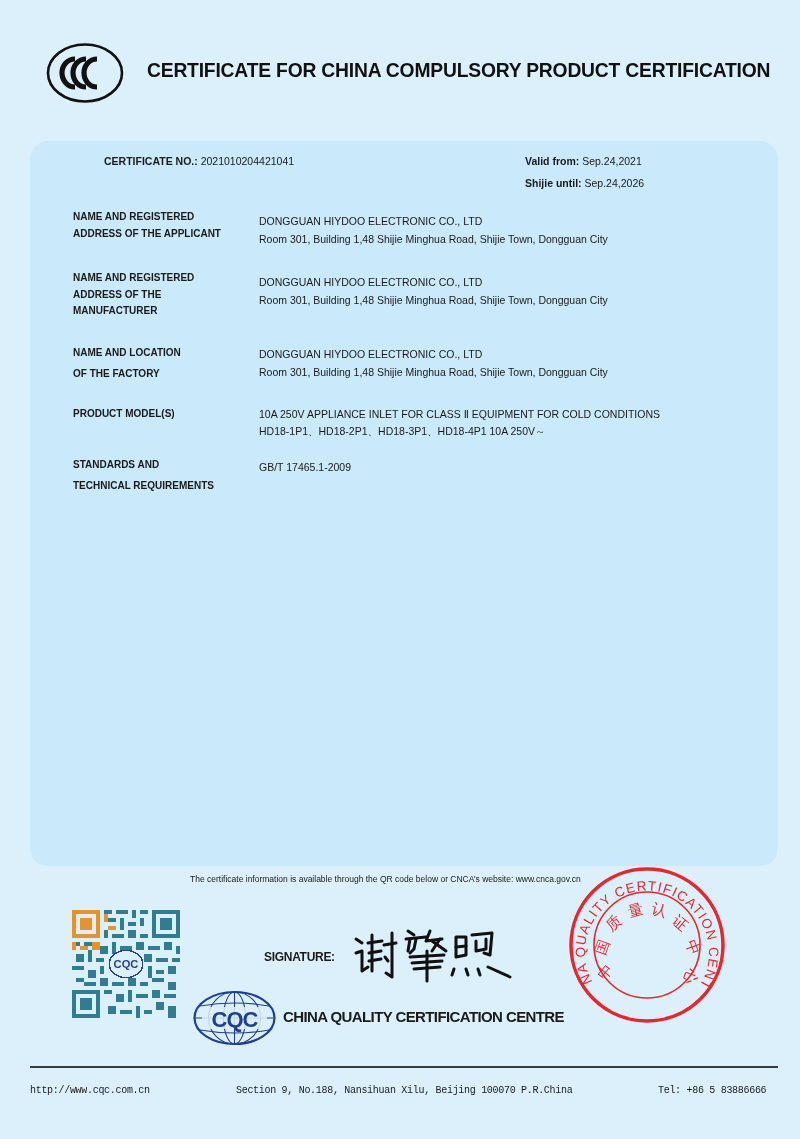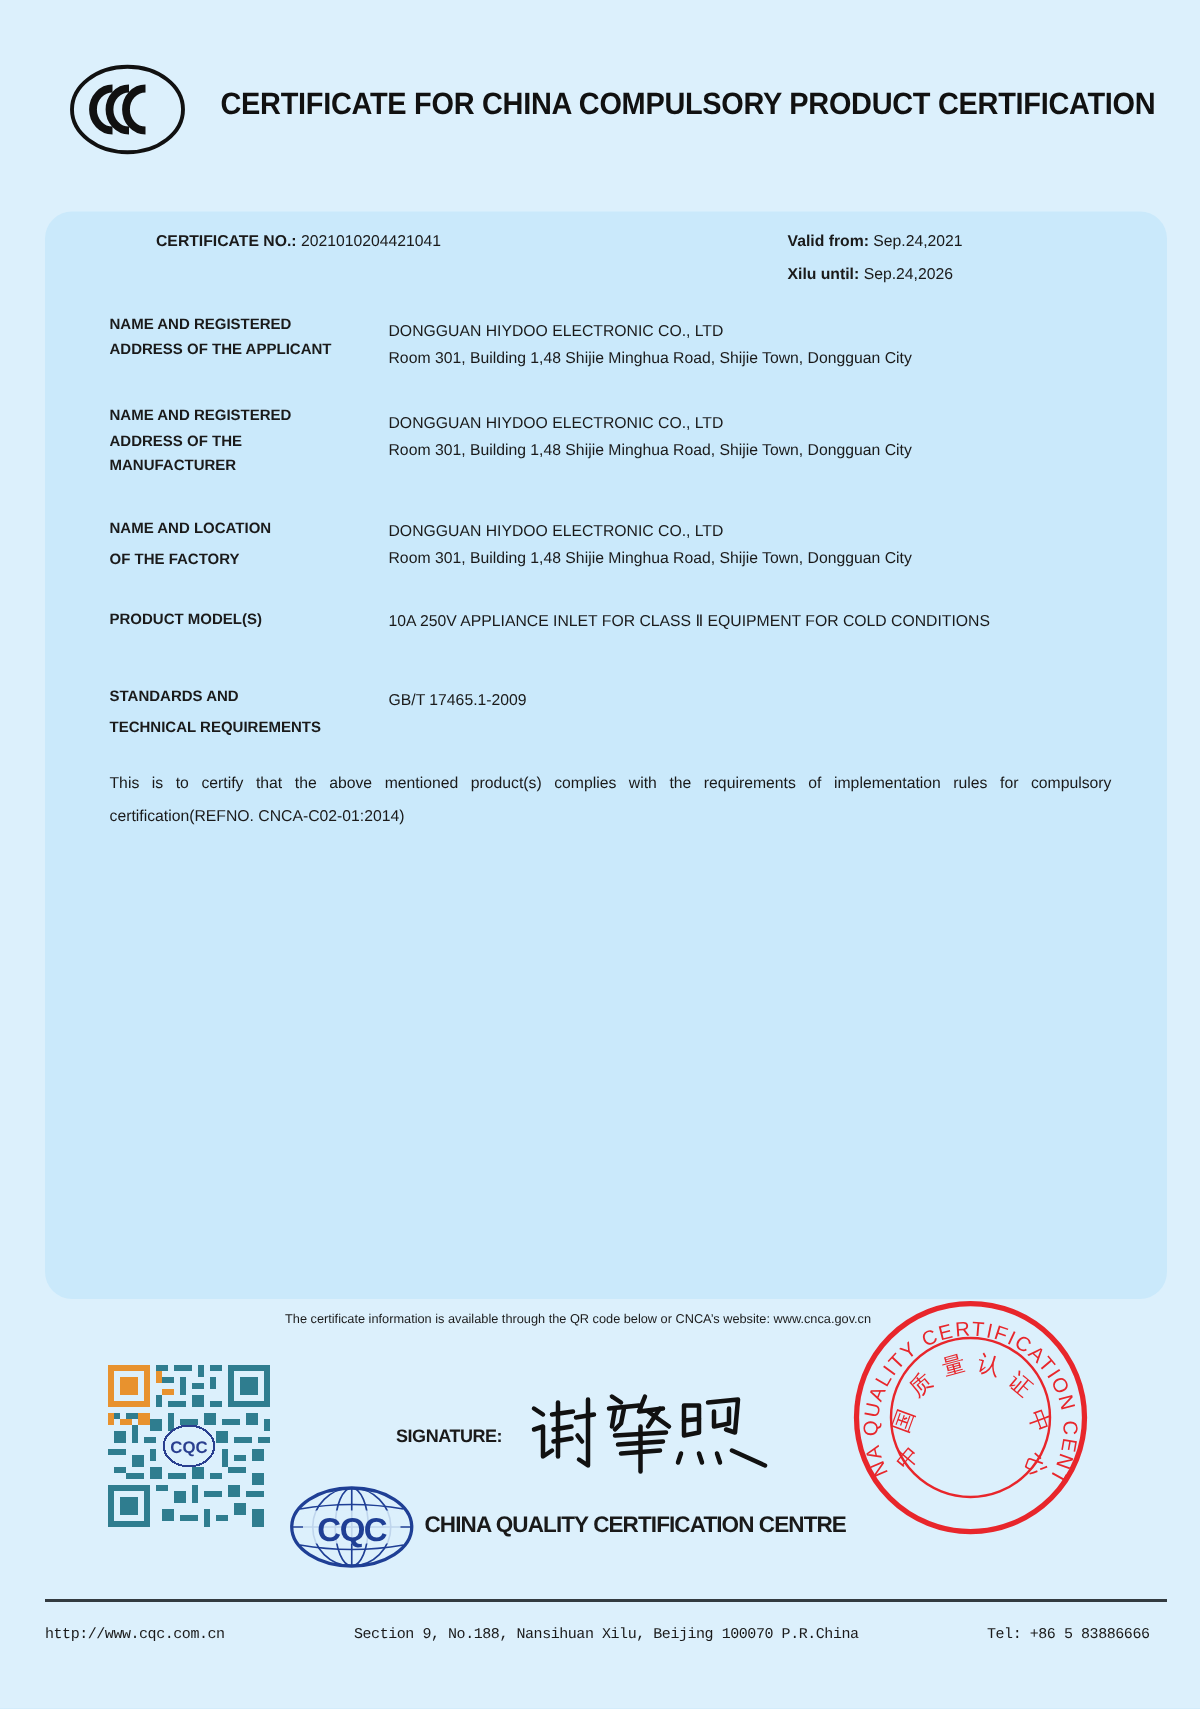--- a/index.html
+++ b/index.html
@@ -84,21 +84,21 @@
 
 <div class="cert-no">
   <b>CERTIFICATE NO.:</b>
   <span>2021010204421041</span>
 </div>
 <div class="valid from">
   <b>Valid from:</b>
   <span>Sep.24,2021</span>
 </div>
 <div class="valid until">
-  <b>Xilu until:</b>
+  <b>Shijie until:</b>
   <span>Sep.24,2026</span>
 </div>
 
 <div class="row-label" style="top:209px;">
   <div>NAME AND REGISTERED</div>
   <div>ADDRESS OF THE APPLICANT</div>
 </div>
 <div class="row-value" style="top:212px;">
   <div>DONGGUAN HIYDOO ELECTRONIC CO., LTD</div>
   <div>Room 301, Building 1,48 Shijie Minghua Road, Shijie Town, Dongguan City</div>
@@ -121,32 +121,32 @@
 <div class="row-value" style="top:345px;">
   <div>DONGGUAN HIYDOO ELECTRONIC CO., LTD</div>
   <div>Room 301, Building 1,48 Shijie Minghua Road, Shijie Town, Dongguan City</div>
 </div>
 
 <div class="row-label" style="top:406px;">
   <div>PRODUCT MODEL(S)</div>
 </div>
 <div class="row-value" style="top:406px; line-height:17px;">
   <div>10A 250V APPLIANCE INLET FOR CLASS  Ⅱ  EQUIPMENT FOR COLD CONDITIONS</div>
+  <div>HD18-1P1、HD18-2P1、HD18-3P1、HD18-4P1 10A 250V～</div>
 </div>
 
 <div class="row-label" style="top:454px; line-height:21px;">
   <div>STANDARDS AND</div>
   <div>TECHNICAL REQUIREMENTS</div>
 </div>
 <div class="row-value" style="top:458px;">
   <div>GB/T 17465.1-2009</div>
 </div>
 
 <div class="statement">
-  <p>This is to certify that the above mentioned product(s) complies with the requirements of implementation rules for compulsory certification(REFNO. CNCA-C02-01:2014)</p>
 </div>
 
 <div class="qr-info">The certificate information is available through the QR code below or CNCA’s website: www.cnca.gov.cn</div>
 
 <svg class="qr-code" viewBox="0 0 27 27" shape-rendering="crispEdges">
   <rect width="27" height="27" fill="#dcf0fc"></rect>
   <g fill="#2f7d8f">
     <rect x="8" y="0" width="2" height="1"></rect>
       <rect x="11" y="0" width="3" height="1"></rect>
       <rect x="15" y="0" width="1" height="2"></rect>

